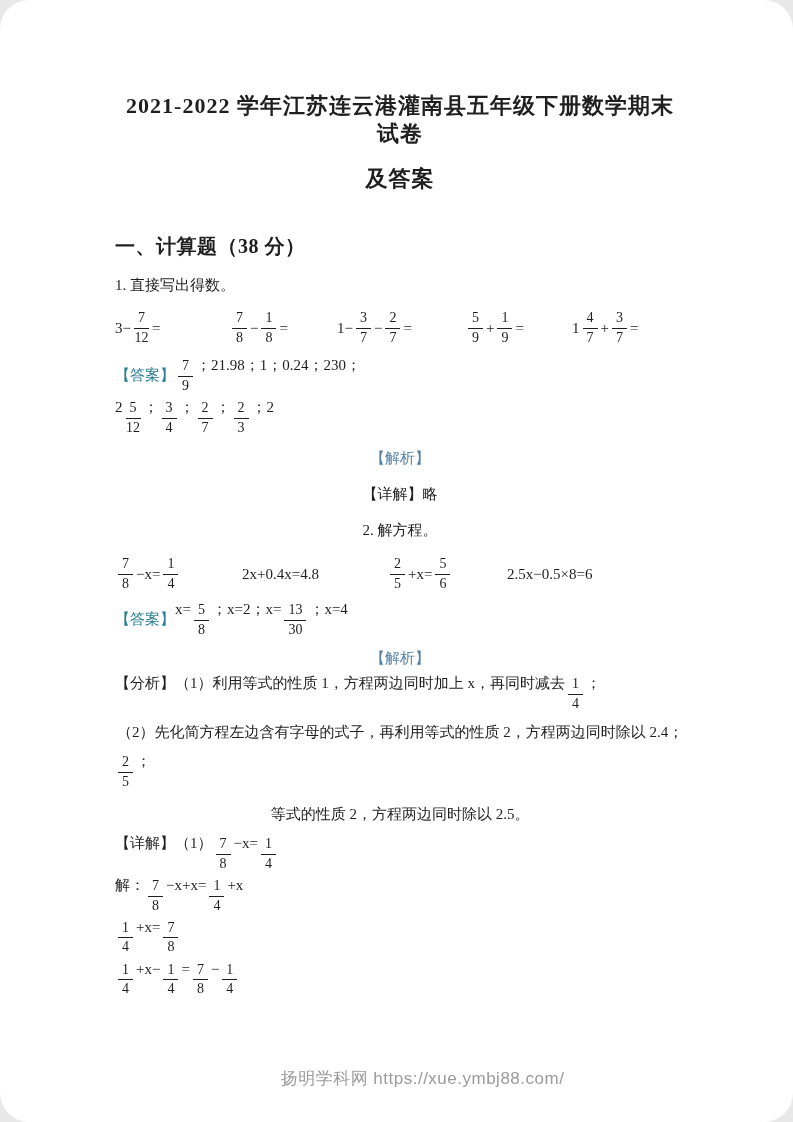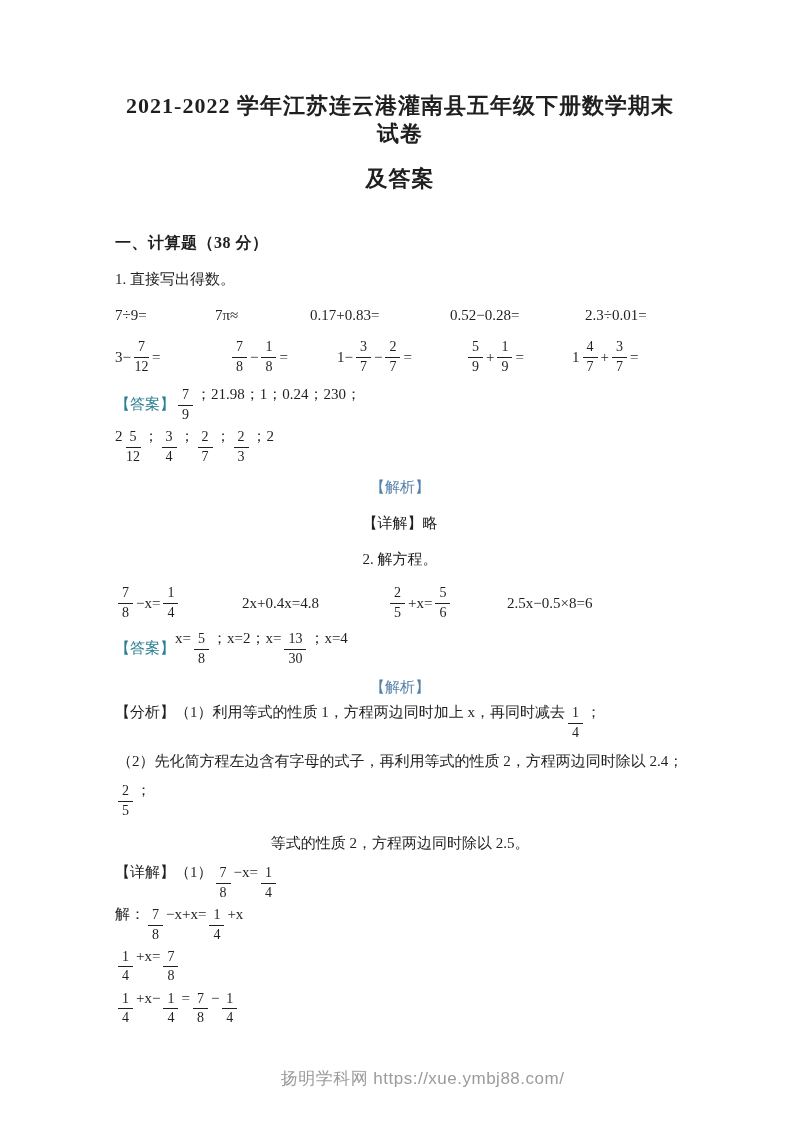--- a/index.html
+++ b/index.html
@@ -7,32 +7,33 @@
     position:relative;
     width:793px;height:1122px;
     margin:0 auto;
     background:var(--c-bg,#fff);
     box-sizing:border-box;
     padding:92px 108px 0 115px;
     font-family:"Liberation Serif","DejaVu Serif",serif;
     font-size:15px;
     color:var(--c-text,#1f1f1f);
     overflow:hidden;
+    border-radius:29px;
   }
   .title{
     text-align:center;
     font-size:22px;
     font-weight:bold;
     line-height:28px;
     letter-spacing:1px;
   }
   .title2{margin-top:17px;}
   .heading{
     margin-top:40px;
-    font-size:16px;
+    font-size:20px;
     font-weight:bold;
     letter-spacing:.5px;
   }
   .qlabel{margin-top:16px;}
   .exprow{display:flex;align-items:center;margin-top:16px;}
   .exprow .cell{display:inline-flex;align-items:center;white-space:nowrap;}
   .row1{margin-top:18px;}
   .row1 .cell:nth-child(1){width:100px;}
   .row1 .cell:nth-child(2){width:95px;}
   .row1 .cell:nth-child(3){width:140px;}
@@ -78,27 +79,20 @@
 
 <div class="page" style="--c-bg: #ffffff; --c-text: #1f1f1f; --c-answer: #2a7e91; --c-analysis: #5581a9; --c-footer: #9b9b9b;">
 
   <div class="title">2021-2022 学年江苏连云港灌南县五年级下册数学期末试卷</div>
   <div class="title title2">及答案</div>
 
   <div class="heading">一、计算题（38 分）</div>
 
   <div class="qlabel">1. 直接写出得数。</div>
 
-  <div class="exprow row1">
-    <span class="cell">7÷9=</span>
-    <span class="cell">7π≈</span>
-    <span class="cell">0.17+0.83=</span>
-    <span class="cell">0.52−0.28=</span>
-    <span class="cell">2.3÷0.01=</span>
-  </div>
 
   <div class="exprow row2">
     <span class="cell">
         <span class="mt">3−</span>
         <span class="frac">
           <span class="fn">7</span>
           <span class="fd">12</span>
         </span>
         <span class="mt">=</span>
       </span>

